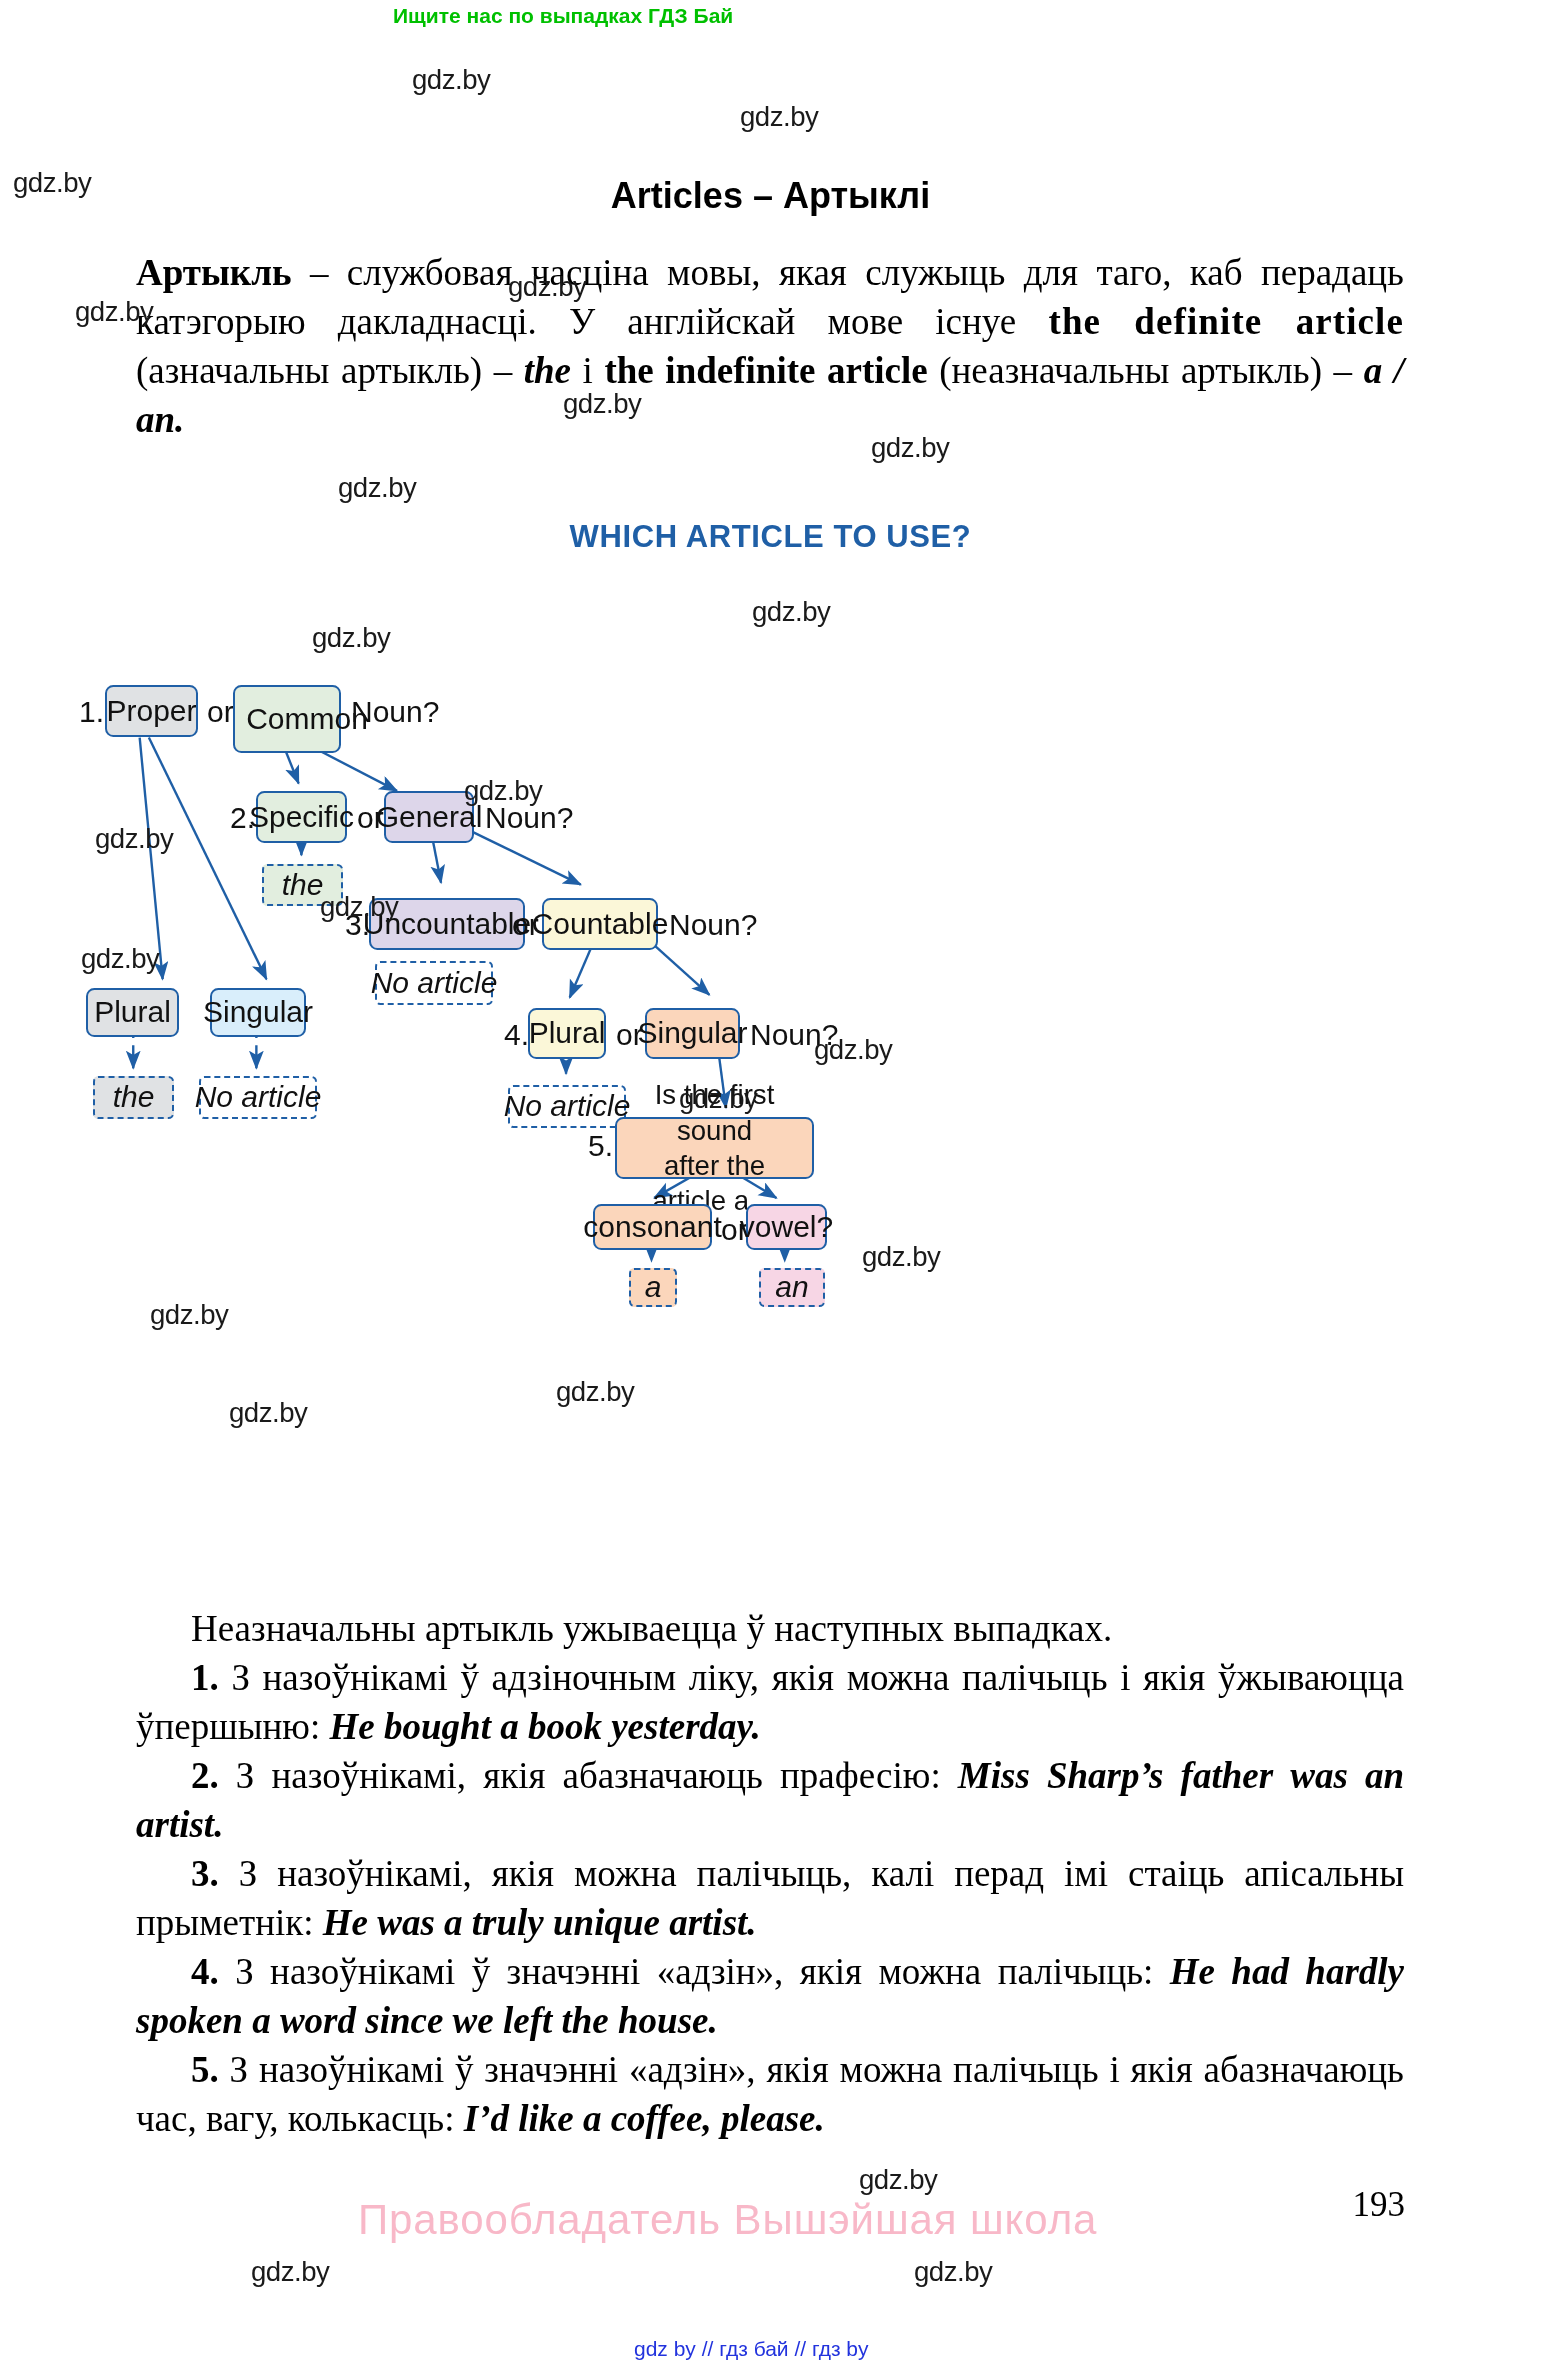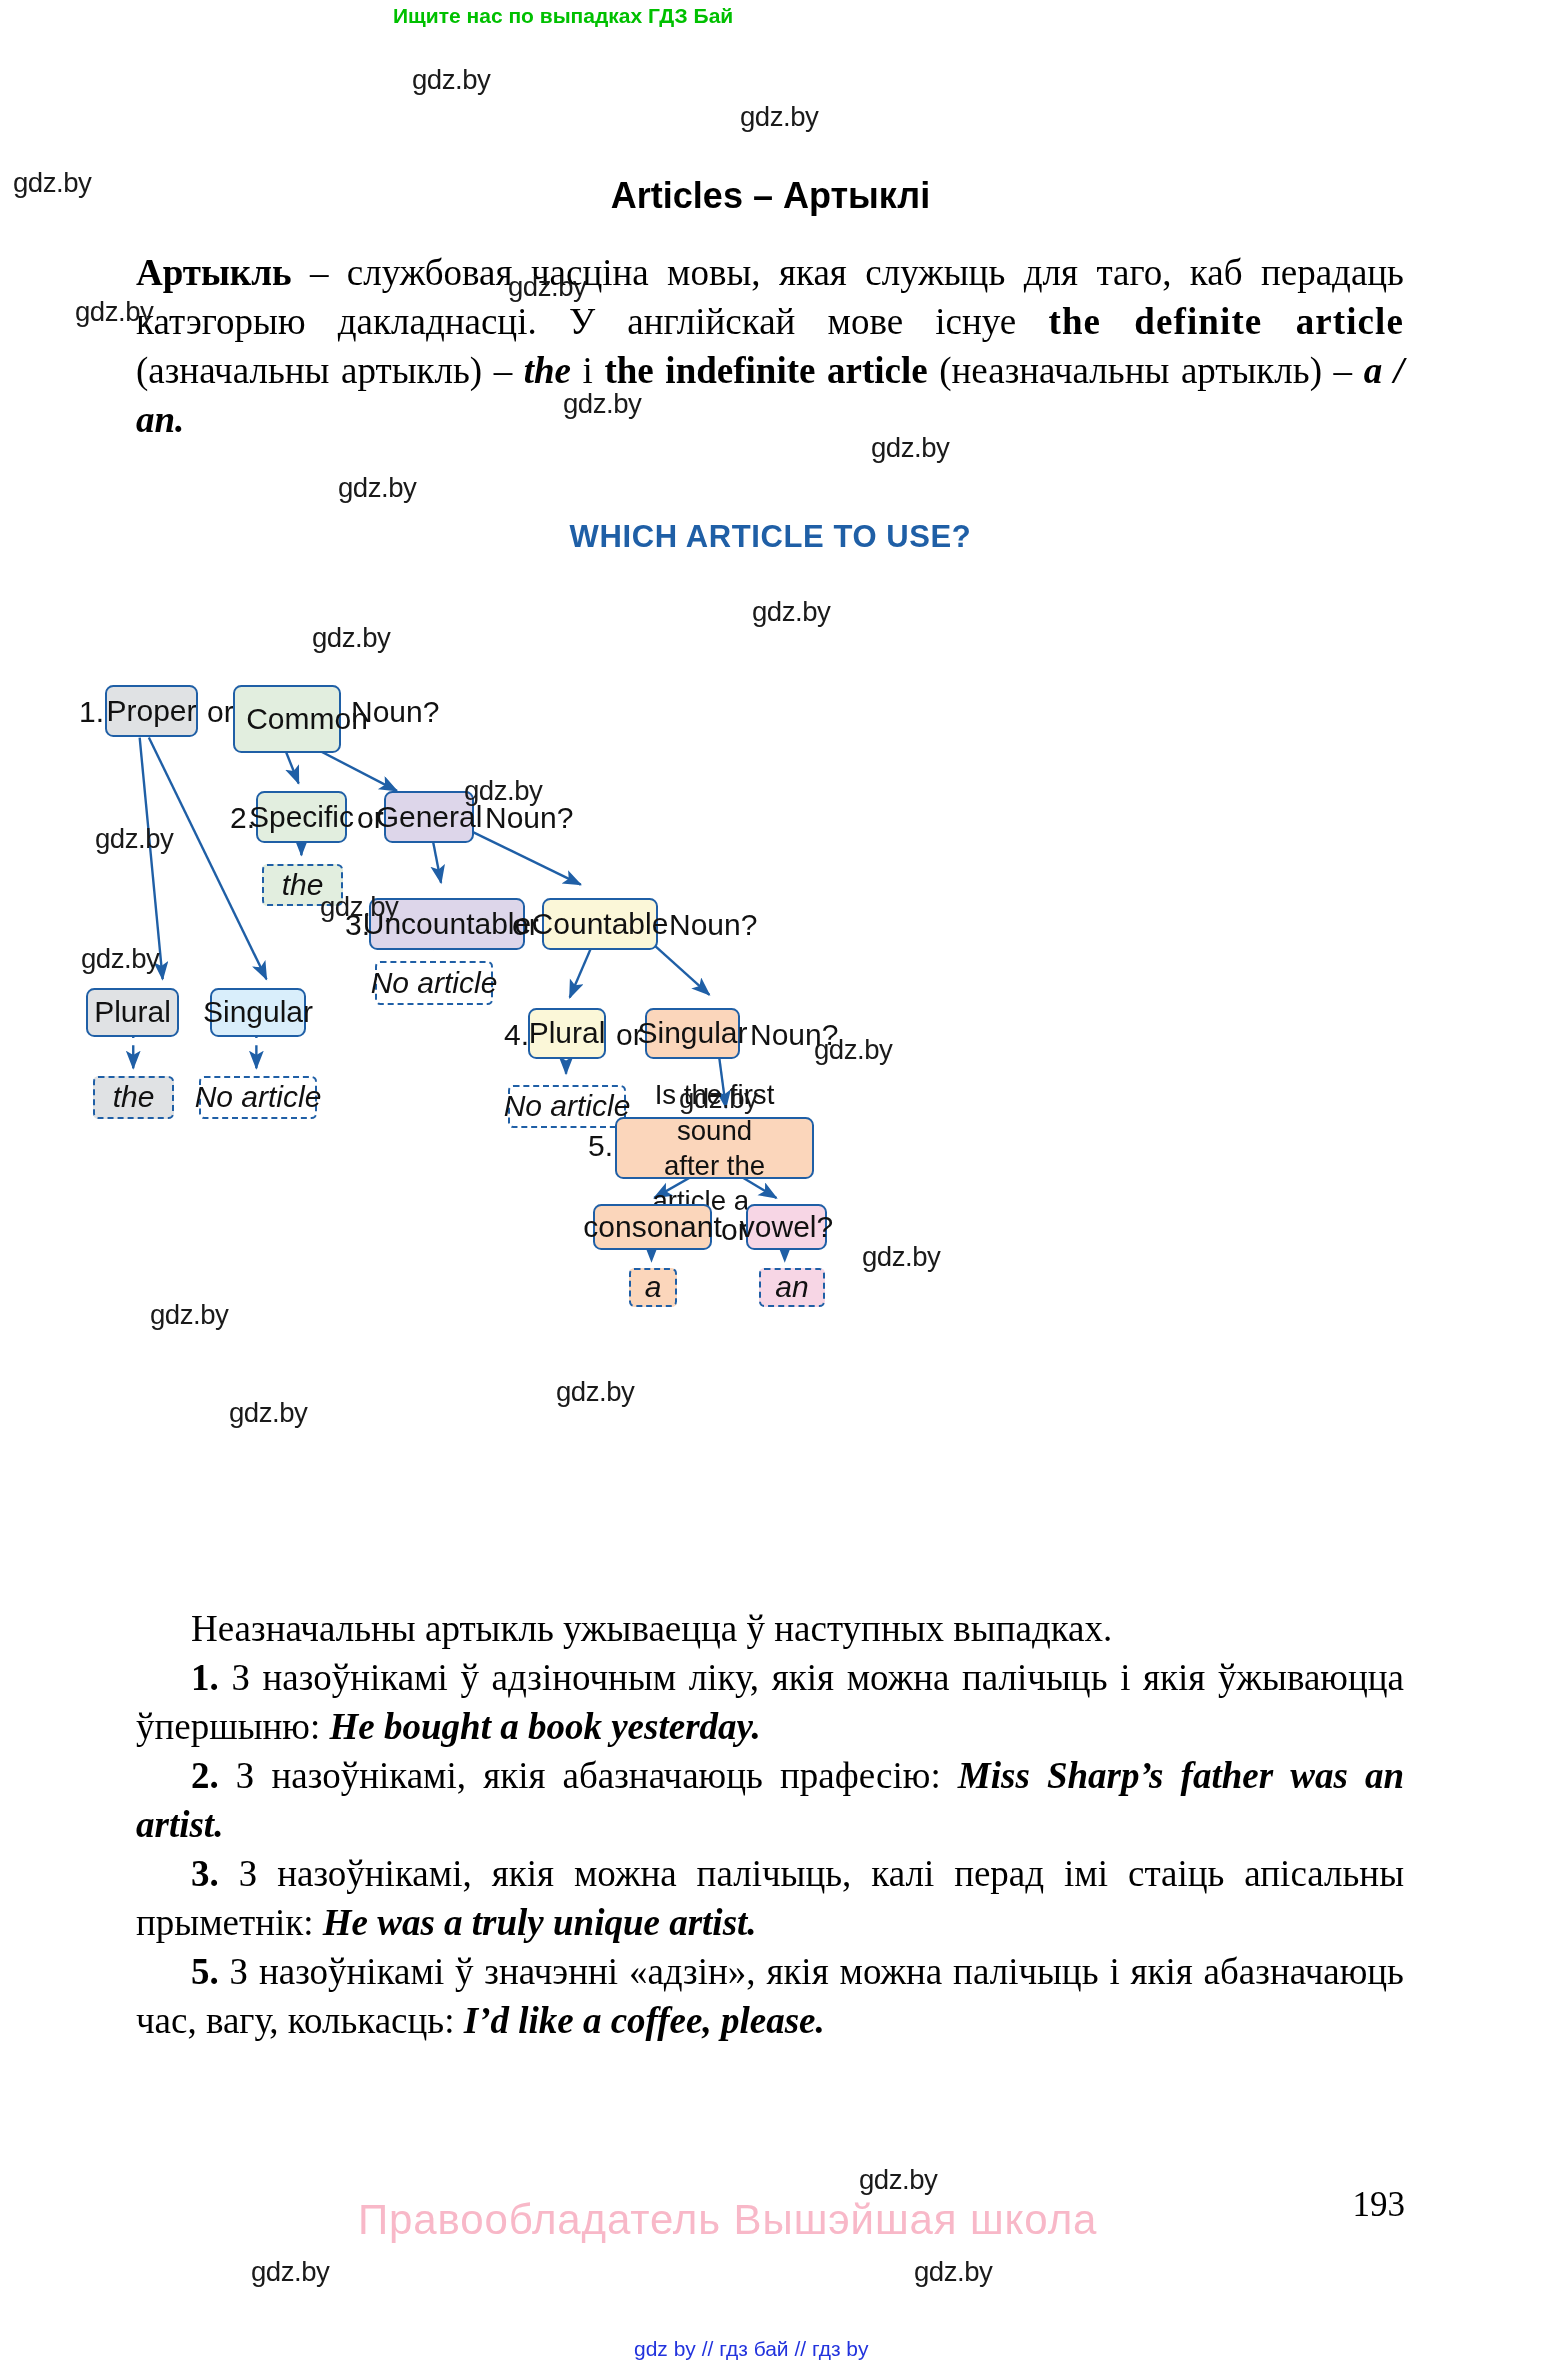--- a/index.html
+++ b/index.html
@@ -290,20 +290,21 @@
 
     <div class="node dashed" style="left:629px; top:698px; width:48px; height:39px; background:#fbd6bb;">a</div>
     <div class="node dashed" style="left:759px; top:698px; width:66px; height:39px; background:#f7d6e5;">an</div>
   </div>
 
   <div class="body-text">
     <p>Неазначальны артыкль ужываецца ў наступных выпадках.</p>
     <p><span class="bold">1.</span><span> З назоўнікамі ў адзіночным ліку, якія можна палічыць і якія ўжываюцца ўпершыню: </span><span class="bi">He bought a book yesterday.</span></p>
     <p><span class="bold">2.</span><span> З назоўнікамі, якія абазначаюць прафесію: </span><span class="bi">Miss Sharp’s father was an artist.</span></p>
     <p><span class="bold">3.</span><span> З назоўнікамі, якія можна палічыць, калі перад імі стаіць апісальны прыметнік: </span><span class="bi">He was a truly unique artist.</span></p>
+    <p><span class="bold">4.</span><span> З назоўнікамі ў значэнні «адзін», якія можна палічыць: </span><span class="bi">He had hardly spoken a word since we left the house.</span></p>
     <p><span class="bold">5.</span><span> З назоўнікамі ў значэнні «адзін», якія можна палічыць і якія абазначаюць час, вагу, колькасць: </span><span class="bi">I’d like a coffee, please.</span></p>
   </div>
 
   <div class="page-no">193</div>
 
   <div class="wm-pink" style="left:358px; top:2196px;">Правообладатель Вышэйшая школа</div>
   <div class="wm" style="left:251px; top:2256px;">gdz.by</div>
   <div class="wm" style="left:914px; top:2256px;">gdz.by</div>
   <div class="wm-blue" style="left:634px; top:2337px;">gdz by  //  гдз бай  //  гдз by</div>
 

